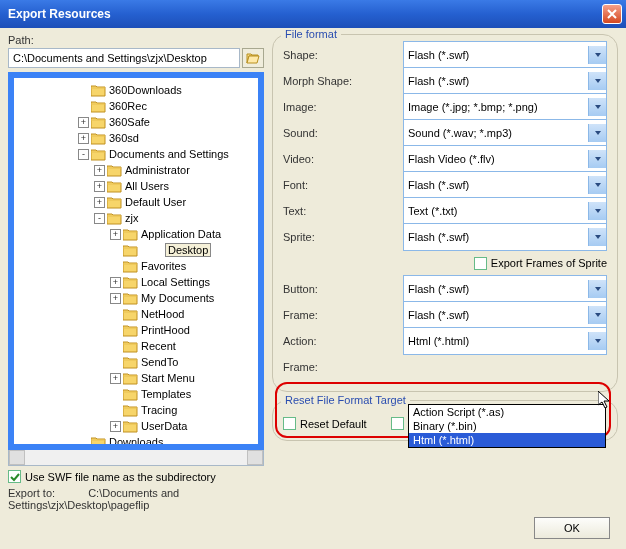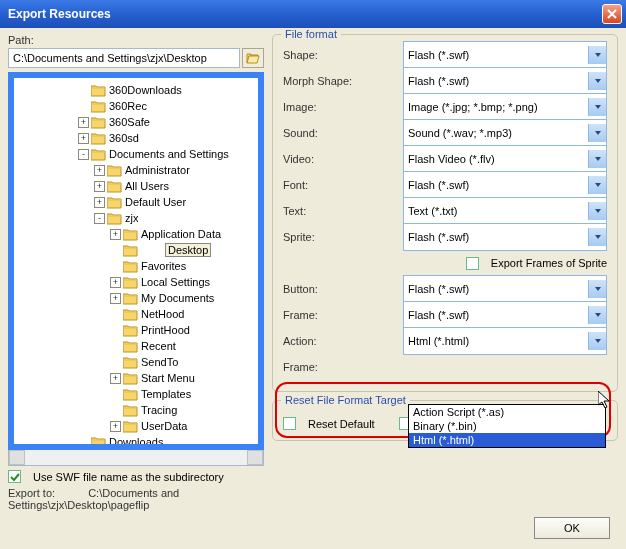--- a/index.html
+++ b/index.html
@@ -56,27 +56,27 @@
 .exp-blank { width: 11px; margin-right: 2px; flex-shrink:0; }
 .folder-icon { width: 15px; height: 13px; margin-right: 3px; flex-shrink:0; }
 .indent { display:inline-block; flex-shrink:0; }
 .tree-label { white-space: nowrap; }
 .tree-sel { border: 1px solid #888; background: #f5f0d8; padding: 0 2px; margin-left: 24px; }
 
 .hscroll { height: 16px; border: 1px solid #a8b8c8; border-top:none; background:#f0f0f0; display:flex; }
 .hscroll-btn { width:16px; background:#e0e0e0; border:1px solid #c0c0c0; }
 .hscroll-track { flex:1; }
 
-.checkbox-row { display:flex; align-items:center; margin-top: 4px; gap: 12px; }
+.checkbox-row { display:flex; align-items:center; margin-top: 4px; gap: 4px; }
 .checkbox { width:13px; height:13px; border:1px solid #6b8; background:#fff; display:flex; align-items:center; justify-content:center; }
 .checkbox.checked svg { display:block; }
 .checkbox svg { display:none; width:10px; height:10px; }
 .export-to { margin-top: 4px; color:#333; }
 
-.fieldset { border: 1px solid #c8c4b0; border-radius: 5px; padding: 10px 10px 8px 10px; margin-bottom: 8px; position:relative; }
+.fieldset { border: 1px solid #c8c4b0; border-radius: 15px; padding: 10px 10px 8px 10px; margin-bottom: 8px; position:relative; }
 .fieldset-legend { position:absolute; top:-7px; left:8px; background:#eeebda; padding:0 4px; color:#2a4db0; font-size:11px; }
 .form-row { display:flex; align-items:center; margin-bottom: 6px; height: 20px; }
 .form-label { width: 120px; color:#333; }
 .combo { flex:1; height:28px; border:1px solid #8bb8e8; background:#fff; display:flex; align-items:center; position:relative; }
 .combo-text { flex:1; padding: 0 4px; }
 .combo-btn { width:18px; height:18px; background:linear-gradient(#cfe3f9,#a6cbf2); border-left:1px solid #8bb8e8; display:flex; align-items:center; justify-content:center; }
 .combo-btn svg { width:8px; height:8px; }
 
 .highlight-box { border: 2px solid #d00; border-radius: 12px; position:absolute; pointer-events:none; }
 

